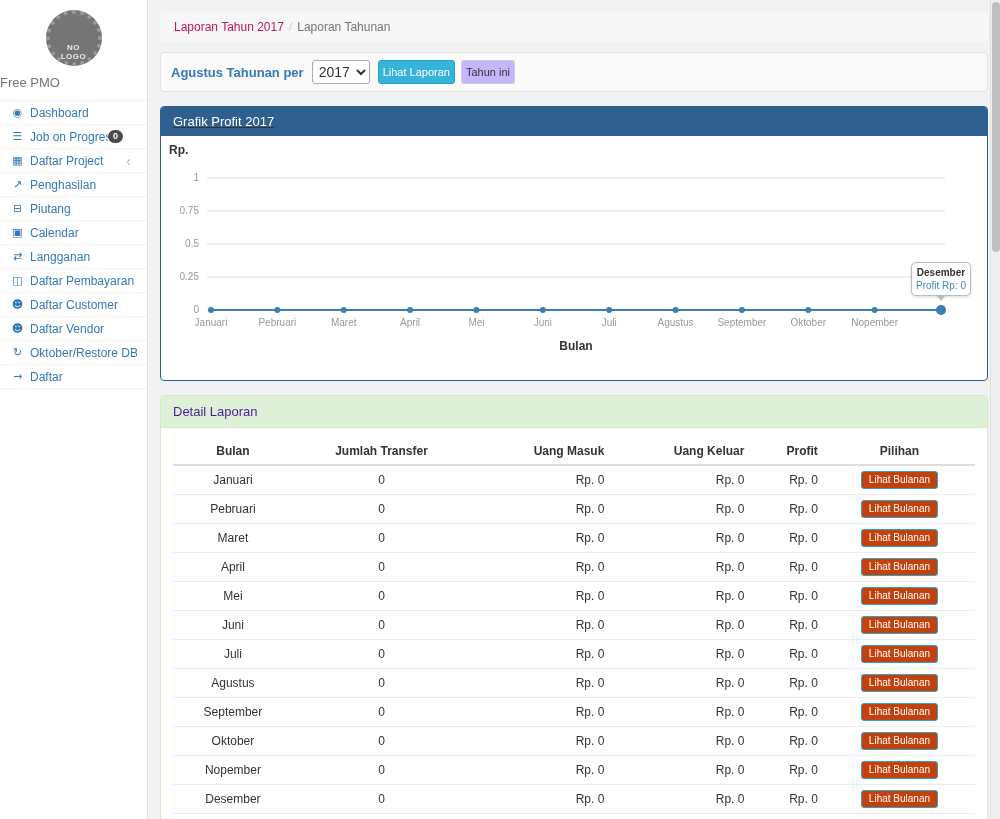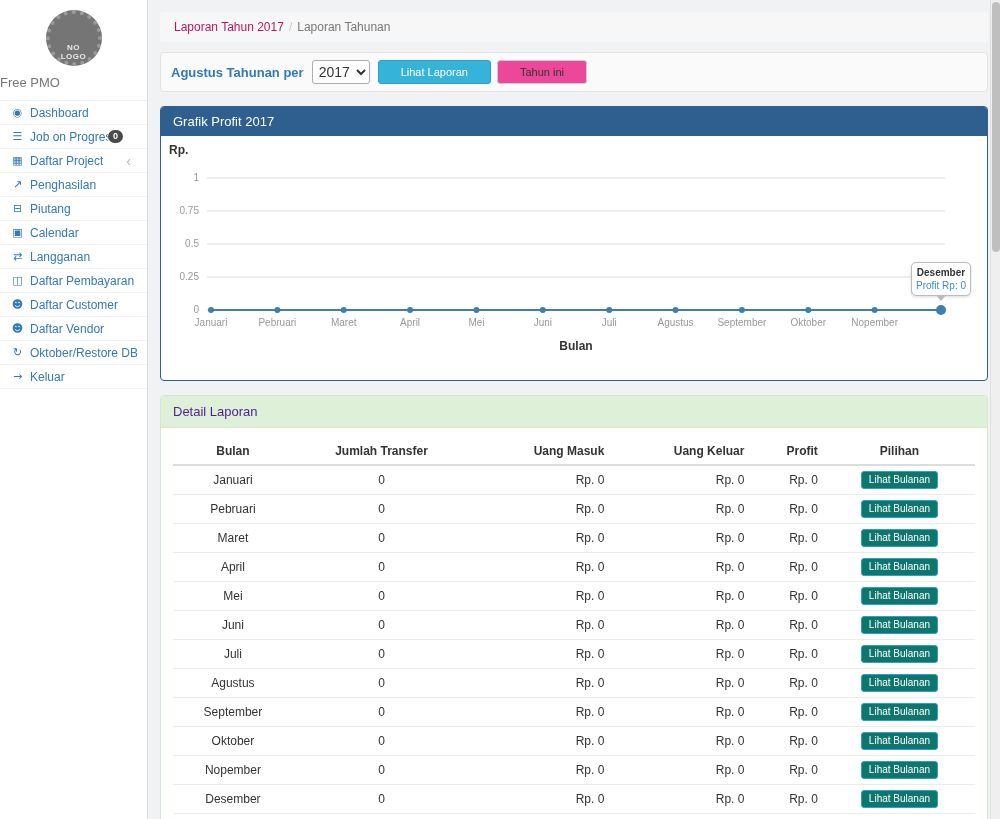--- a/index.html
+++ b/index.html
@@ -65,26 +65,26 @@
 
   .filter-panel {
     background:#fafafa; border:1px solid #e3e3e3; border-radius:4px;
     padding:7px 10px; margin-bottom:14px; display:flex; align-items:center;
   }
   .filter-label { color:#337ab7; font-weight:bold; font-size:13px; }
   .year-select {
     margin:0 8px; font-size:14px; padding:2px 2px; border:1px solid #adadad;
     border-radius:3px; background:#fff; color:#333;
   }
-  .btn { font-size:11px; padding:4px 22px; border-radius:3px; cursor:pointer; line-height:1.3; }
+  .btn { font-size:11px; padding:4px 4px; border-radius:3px; cursor:pointer; line-height:1.3; }
   .btn-info { background:#35b3d9; border:1px solid #2ba3c8; color:#fff; }
-  .btn-default { background:#ec4899; border:1px solid #ccc; color:#333; margin-left:6px; }
-
-  
-  .panel-chart { background:#fff; border:1px solid #2f5f8f; border-radius:4px; margin-bottom:14px; }
+  .btn-default { background:#c4b5fd; border:1px solid #ccc; color:#333; margin-left:6px; }
+
+  
+  .panel-chart { background:#fff; border:1px solid #2f5f8f; border-radius:4px; margin-bottom:14px;text-decoration:underline; }
   .panel-chart-head {
     background:#2f5f8f; color:#fff; font-size:13px; padding:7px 12px;
     border-radius:3px 3px 0 0;
   }
   .panel-chart-body { padding:2px; position:relative; height:244px; }
   .chart-tooltip {
     position:absolute; top:126px; right:16px; width:60px; background:#fff;
     border:1px solid #bbb; border-radius:5px; padding:4px 3px; text-align:center;
     box-shadow:0 1px 3px rgba(0,0,0,.15); z-index:2;
   }
@@ -105,21 +105,21 @@
   .panel-detail-body { padding:10px 12px 12px; }
   table.report { width:100%; border-collapse:collapse; font-size:12px; }
   table.report th {
     padding:6px 6px; border-bottom:2px solid #ddd; font-weight:bold; color:#333;
   }
   table.report td { padding:5px 6px; border-bottom:1px solid #ececec; color:#333; }
   table.report tr.total-row td { font-weight:bold; border-bottom:none; }
   .col-c { text-align:center; }
   .col-r { text-align:right; }
   .btn-xs {
-    background:#0f766e; border:1px solid #2ba3c8; color:#fff; font-size:10px;
+    background:#c2410c; border:1px solid #2ba3c8; color:#fff; font-size:10px;
     padding:2px 7px; border-radius:3px; cursor:pointer; line-height:1.2;
   }
 
   
   .scrollbar {
     position:absolute; right:0; top:0; width:10px; height:100%;
     background:#efefef; border-left:1px solid #e0e0e0; z-index:5;
   }
   .scroll-thumb {
     position:absolute; top:2px; left:1px; width:8px; height:250px;
@@ -179,21 +179,21 @@
     <div class="side-item">
       <span class="glyph">☻</span>
       <span class="side-label">Daftar Vendor</span>
     </div>
     <div class="side-item">
       <span class="glyph">↻</span>
       <span class="side-label">Oktober/Restore DB</span>
     </div>
     <div class="side-item">
       <span class="glyph">→</span>
-      <span class="side-label">Keluar</span>
+      <span class="side-label">Daftar</span>
     </div>
   </div>
 </div>
 
 <div class="main">
 
   <div class="breadcrumb"><a href="#">Laporan Tahun 2017</a><span class="sep">/</span><span class="current">Laporan Tahunan</span></div>
 
   <div class="filter-panel">
     <span class="filter-label">Agustus Tahunan per</span>

